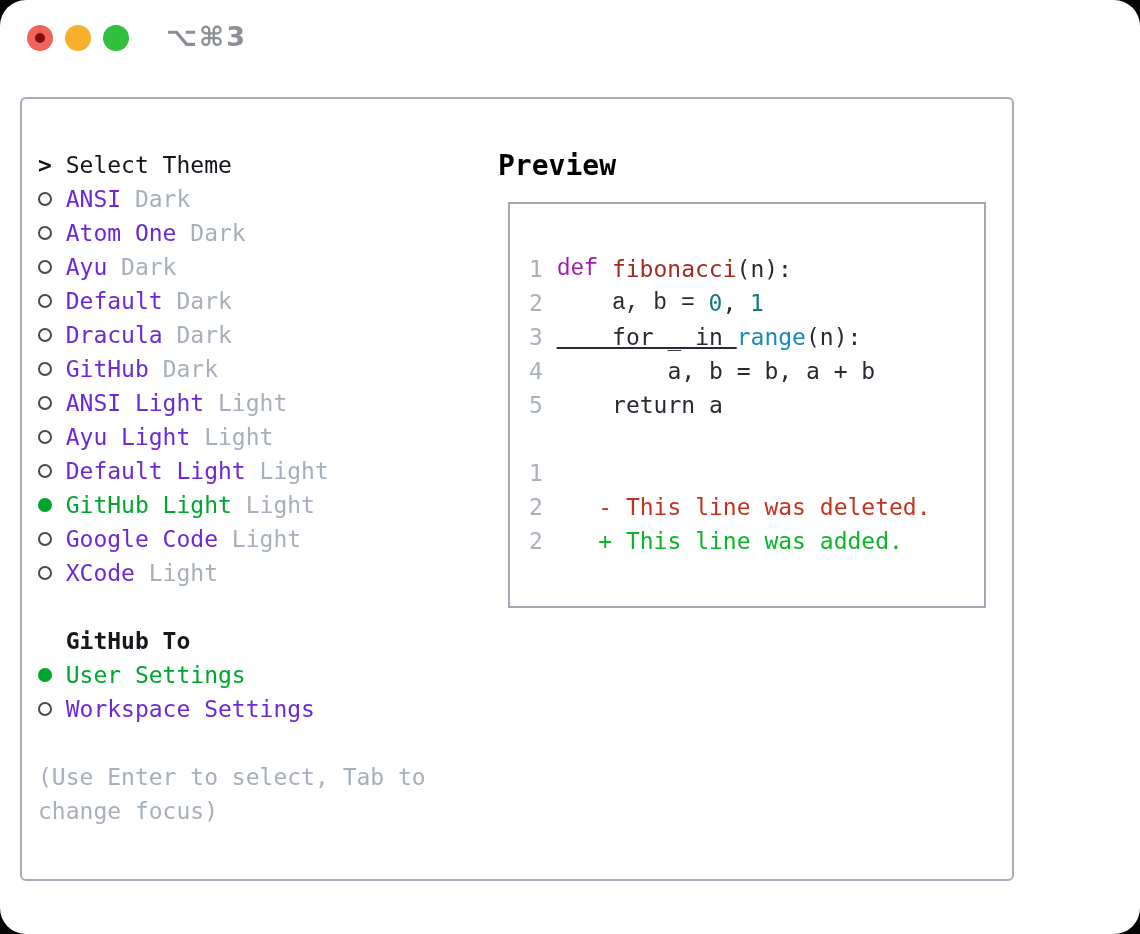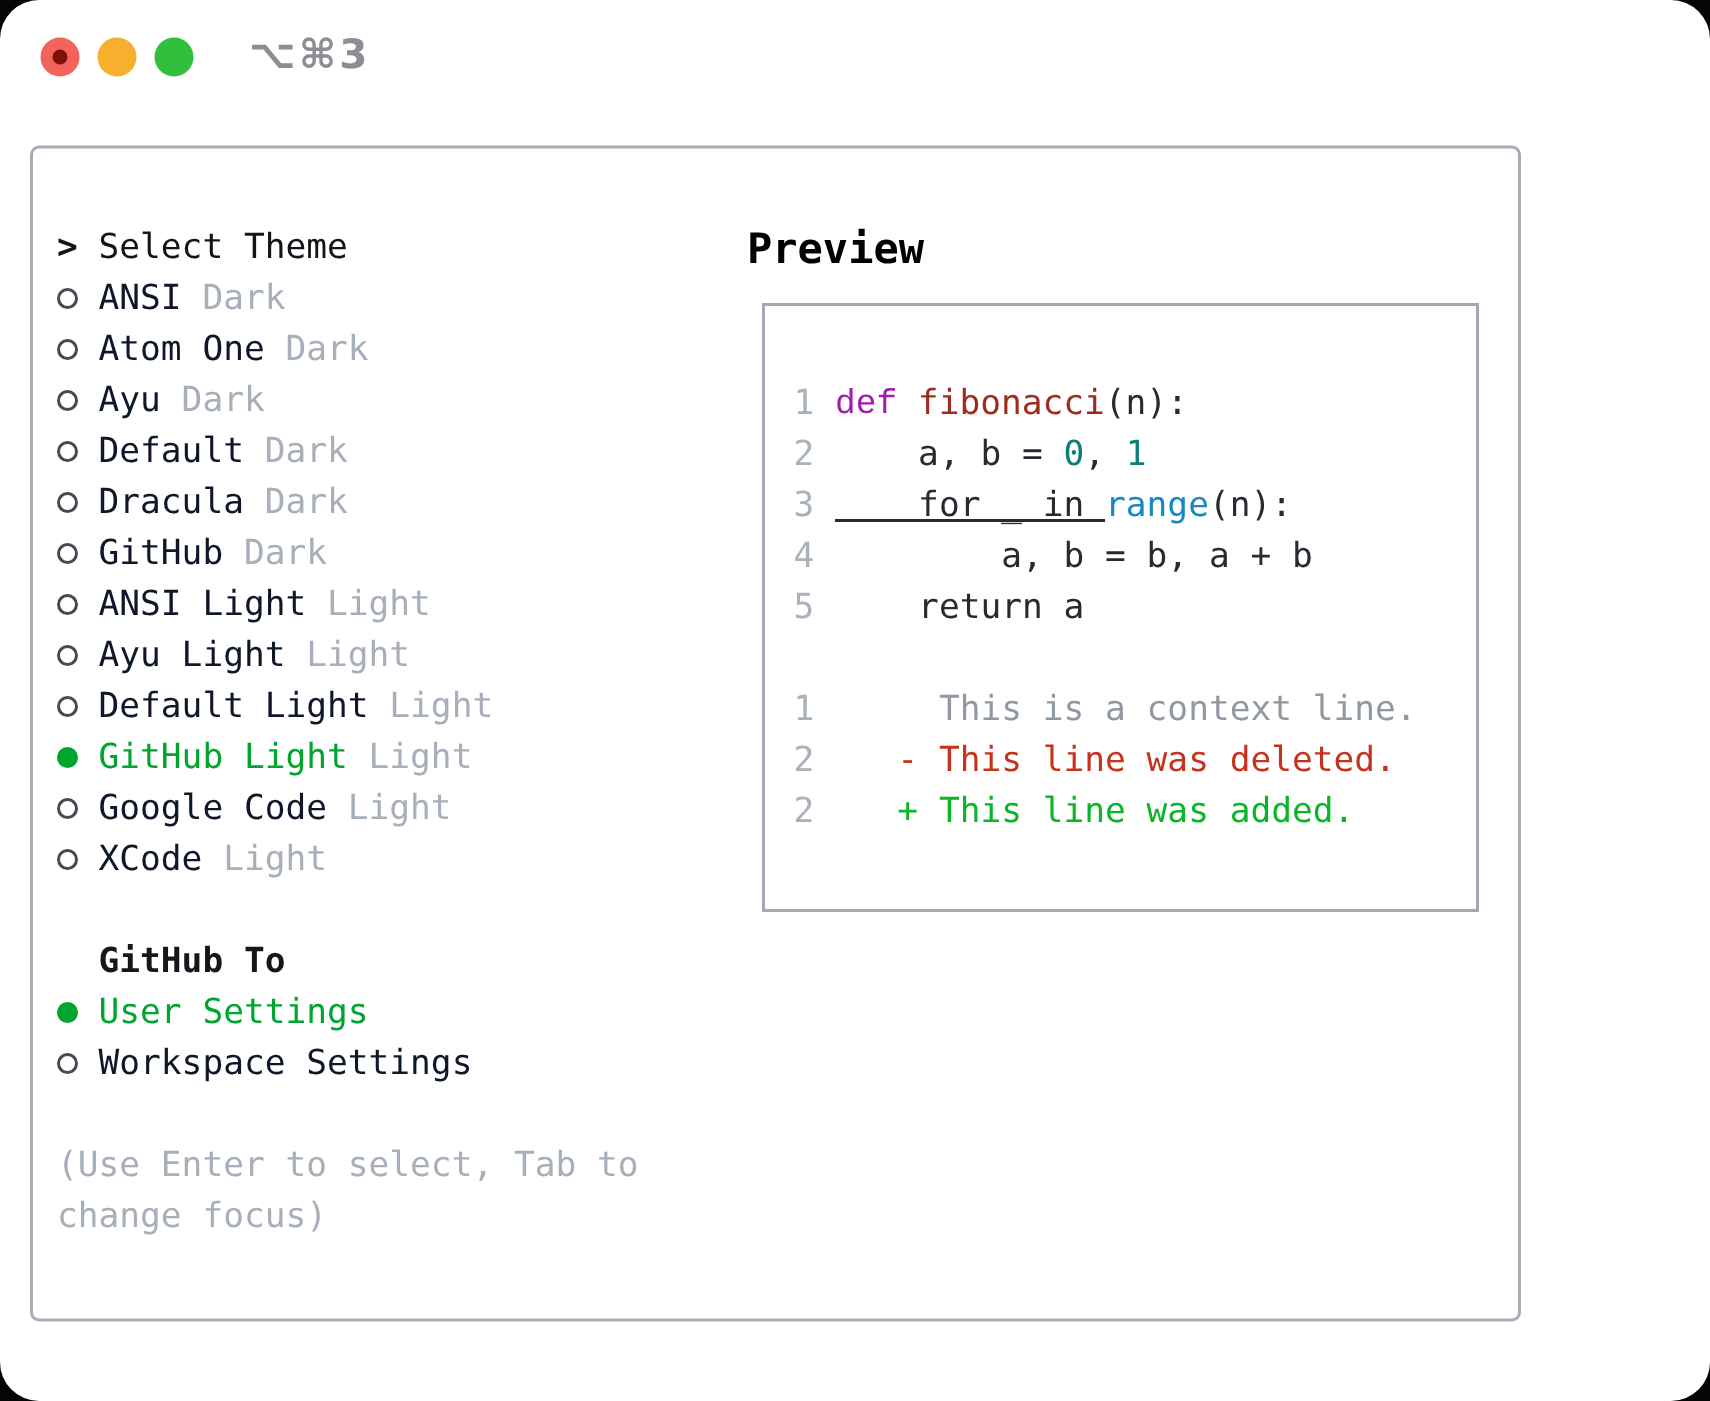--- a/index.html
+++ b/index.html
@@ -25,21 +25,21 @@
   }
   
   .block{position:absolute;font-size:23px;}
   .row{height:34px;display:flex;align-items:center;white-space:pre;}
   .marker{display:inline-flex;width:2ch;align-items:center;flex:none;}
   .dot{display:inline-block;width:14px;height:14px;border-radius:50%;
        border:2px solid #454b53;box-sizing:border-box;}
   .dot.filled{background:#00a52f;border-color:#00a52f;}
   .cursor{color:#111418;font-weight:bold;}
   .list-title{color:#111418;font-weight:normal;}
-  .name{color:#0f172a;}
+  .name{color:#6d28d9;}
   .row.selected .name{color:#00a52f;}
   .tag{color:#a7afba;margin-left:1ch;}
   .apply-title{color:#14171c;font-weight:bold;}
   .help{color:#a7afba;line-height:34px;}
   
   .preview-title{position:absolute;left:498px;top:148px;height:34px;display:flex;
        align-items:center;font-size:28px;font-weight:bold;color:#000000;}
   .preview-box{position:absolute;left:508px;top:202px;width:478px;height:406px;
        border:2px solid #a2a9b2;box-sizing:border-box;}
   #code{position:absolute;left:19px;top:48px;font-size:23px;}
@@ -99,24 +99,24 @@
 
   <div class="block help" id="help-block">
     <div>(Use Enter to select, Tab to</div>
     <div>change focus)</div>
   </div>
 
   <div class="preview-title">Preview</div>
   <div class="preview-box">
     <div id="code">
         <div class="code-line"><span class="lnum">1</span><span class="seg" style="color: #a21caf; font-family: Liberation Mono, monospace;">def </span><span class="seg" style="color: rgb(159, 43, 32);">fibonacci</span><span class="seg" style="color: rgb(38, 43, 49);">(n):</span></div>
-        <div class="code-line"><span class="lnum">2</span><span class="seg" style="color: rgb(38, 43, 49);">    a, b = </span><span class="seg" style="color: rgb(14, 126, 121);">0</span><span class="seg" style="color: rgb(38, 43, 49);">, </span><span class="seg" style="color: rgb(14, 126, 121);">1</span></div>
+        <div class="code-line"><span class="lnum">2</span><span class="seg" style="color: rgb(38, 43, 49); font-family: Liberation Mono, monospace;">    a, b = </span><span class="seg" style="color: rgb(14, 126, 121);">0</span><span class="seg" style="color: rgb(38, 43, 49);">, </span><span class="seg" style="color: rgb(14, 126, 121);">1</span></div>
         <div class="code-line"><span class="lnum">3</span><span class="seg" style="color: rgb(38, 43, 49); text-decoration: underline;">    for _ in </span><span class="seg" style="color: rgb(24, 135, 194);">range</span><span class="seg" style="color: rgb(38, 43, 49);">(n):</span></div>
         <div class="code-line"><span class="lnum">4</span><span class="seg" style="color: rgb(38, 43, 49);">        a, b = b, a + b</span></div>
         <div class="code-line"><span class="lnum">5</span><span class="seg" style="color: rgb(38, 43, 49);">    return a</span></div>
         <div class="code-line"><span class="lnum"></span></div>
-        <div class="code-line"><span class="lnum">1</span><span class="seg" style="color: rgb(144, 152, 161);">     This is a context line.</span></div>
+        <div class="code-line"><span class="lnum">1</span></div>
         <div class="code-line"><span class="lnum">2</span><span class="seg" style="color: rgb(197, 51, 29);">   - This line was deleted.</span></div>
         <div class="code-line"><span class="lnum">2</span><span class="seg" style="color: rgb(10, 182, 39);">   + This line was added.</span></div>
       </div>
   </div>
 
 </div>
 
 </body></html>

